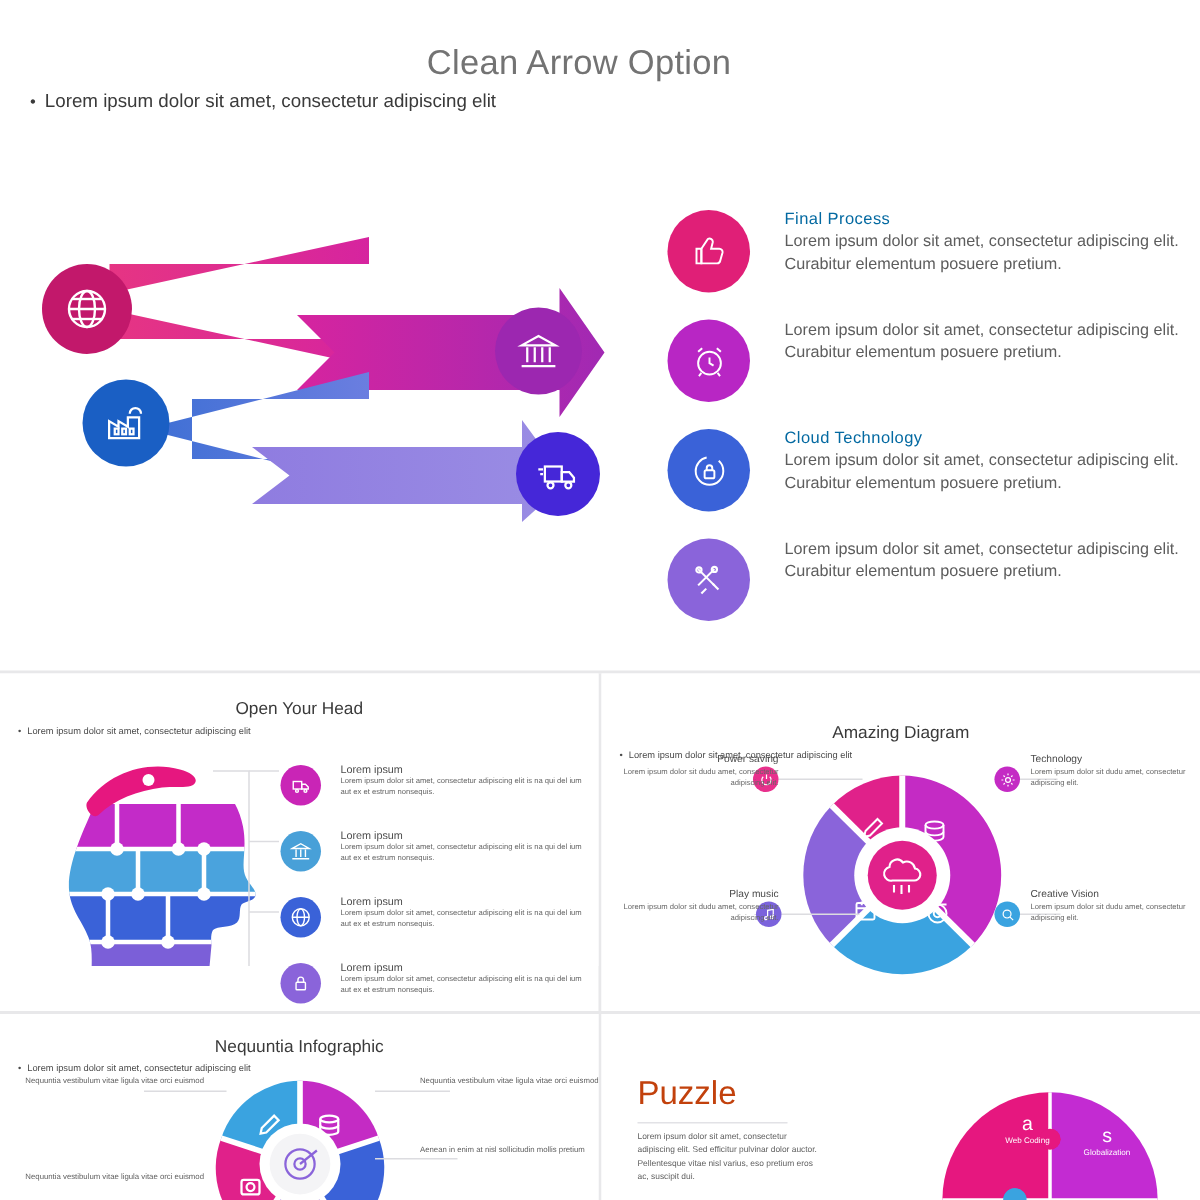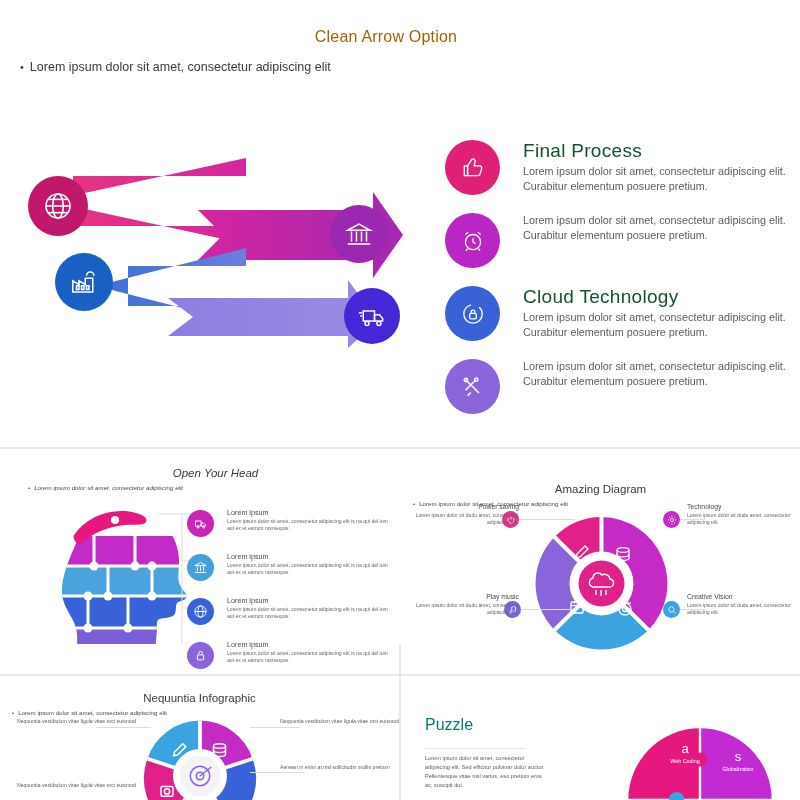--- a/index.html
+++ b/index.html
@@ -11,21 +11,21 @@
     overflow: hidden;
     position: relative;
   }
   .slide { position: absolute; background: #fff; overflow: hidden; }
   .divider { position: absolute; background: #e8e8ea; }
 
   
   #slide-main { left: 0; top: 0; width: 800px; height: 448px; }
   .s1-title {
     position: absolute; left: 0; top: 28px; width: 772px;
-    text-align: center; font-size: 16px; color: #a16207; font-weight: 400;
+    text-align: center; font-size: 23px; color: #737373; font-weight: 400;
     letter-spacing: .2px;
   }
   .s1-sub {
     position: absolute; left: 20px; top: 60px;
     font-size: 12.5px; color: #3a3a3a;
   }
   .s1-sub .bull { color: #3a3a3a; margin-right: 6px; font-size: 11px; }
 
   .arrow-stage { position: absolute; left: 18px; top: 148px; width: 410px; height: 200px; }
   .node-circle {
@@ -34,29 +34,29 @@
   }
   .node-circle svg { display: block; }
 
   
   .list-stage { position: absolute; left: 445px; top: 140px; width: 345px; }
   .list-row { position: relative; min-height: 70px; padding-left: 78px; margin-bottom: 3px; }
   .list-ico {
     position: absolute; left: 0; top: 0; width: 55px; height: 55px;
     border-radius: 50%; display: flex; align-items: center; justify-content: center;
   }
-  .list-ttl { font-size: 19px; color: #14532d; margin-bottom: 2px; letter-spacing: .3px; }
+  .list-ttl { font-size: 11px; color: #0369a1; margin-bottom: 2px; letter-spacing: .3px; }
   .list-txt { font-size: 10.8px; line-height: 1.43; color: #5d5d5d; }
 
   
   .mini-title { text-align: center; font-size: 11.5px; color: #3a3a3a; font-weight: 400; }
   .mini-sub { font-size: 6.2px; color: #4a4a4a; margin-top: 5px; margin-left: 12px; }
   .mini-sub .bull { margin-right: 4px; }
 
-  #slide-head { left: 16px; top: 449px; width: 399px; height: 195px; font-style: italic; }
+  #slide-head { left: 0; top: 449px; width: 399px; height: 195px; }
   #slide-diagram { left: 401px; top: 449px; width: 399px; height: 225px; }
   #slide-info { left: 0; top: 676px; width: 399px; height: 124px; }
   #slide-puzzle { left: 401px; top: 676px; width: 399px; height: 124px; }
 
   
   .hd-list { position: absolute; left: 185px; top: 508px; width: 210px; }
   .hd-row { position: relative; padding-left: 42px; height: 40px; margin-bottom: 4px; }
   .hd-ico { position: absolute; left: 2px; top: 2px; width: 27px; height: 27px;
             border-radius: 50%; display: flex; align-items: center; justify-content: center; }
   .hd-ttl { font-size: 7.2px; color: #4c4c4c; margin-bottom: 1px; }
@@ -68,21 +68,21 @@
   .dg-txt { font-size: 5.1px; line-height: 1.4; color: #666; }
   .dg-dot { position: absolute; width: 17px; height: 17px; border-radius: 50%;
             display: flex; align-items: center; justify-content: center; }
   .dg-con { position: absolute; height: 1px; background: #dcdce0; }
 
   
   .ig-lbl { position: absolute; width: 120px; font-size: 5.2px; line-height: 1.45; color: #5f5f5f; }
   .ig-con { position: absolute; height: 1px; background: #dcdce0; }
 
   
-  .pz-title { position: absolute; left: 425px; top: 716px; font-size: 16px; color: #0f766e; font-weight: 400; }
+  .pz-title { position: absolute; left: 425px; top: 716px; font-size: 22px; color: #c2410c; font-weight: 400; }
   .pz-rule { position: absolute; left: 425px; top: 748px; width: 100px; height: 1px; background: #e2e2e6; }
   .pz-body { position: absolute; left: 425px; top: 754px; width: 125px; font-size: 5.6px; line-height: 1.62; color: #5f5f5f; }
   .pz-piece-lbl { position: absolute; color: #fff; text-align: center; }
   .pz-letter { font-size: 13px; line-height: 1; }
   .pz-cap { font-size: 5.4px; margin-top: 3px; }
 </style>
 </head>
 <body>
 
 <div class="slide" id="slide-main">

